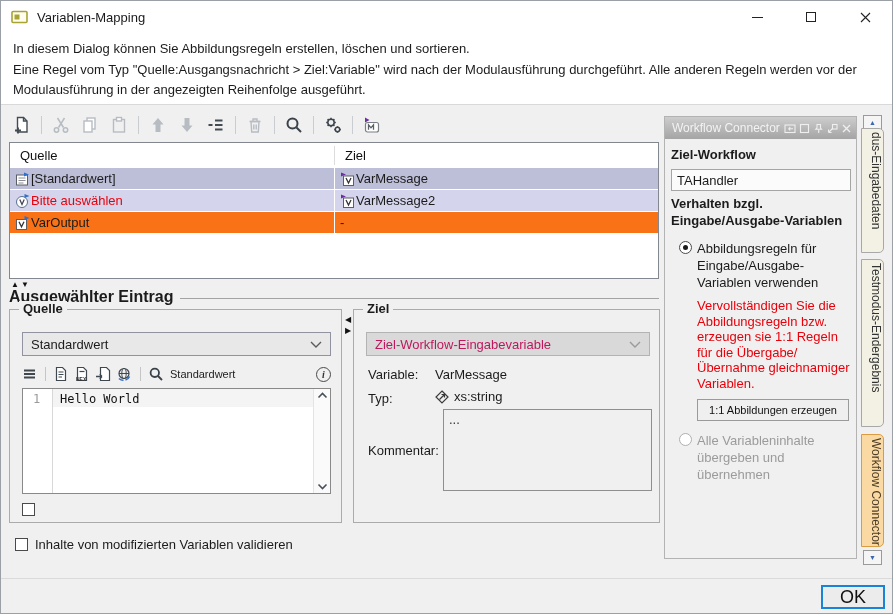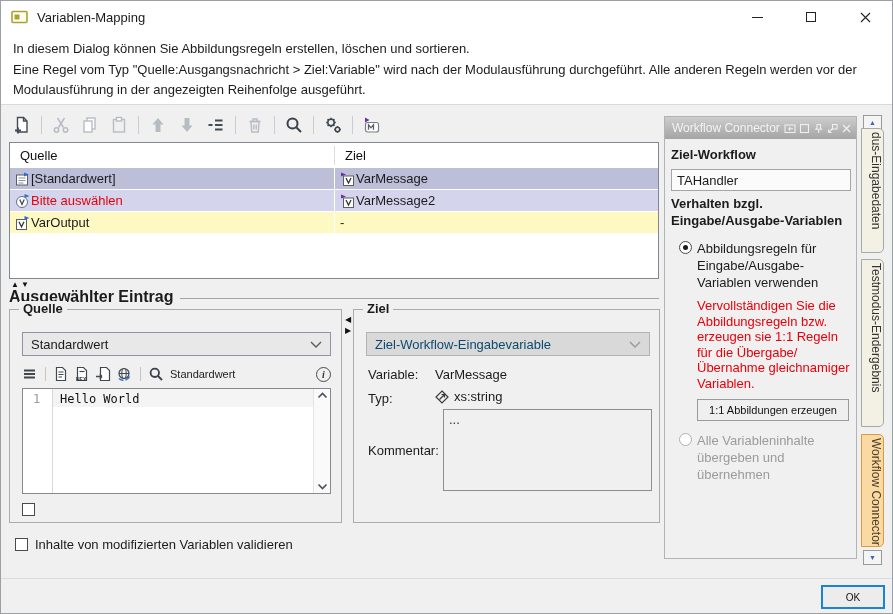--- a/index.html
+++ b/index.html
@@ -30,39 +30,39 @@
   .rule-table { position:absolute; left:8px; top:141px; width:650px; height:137px; background:#fff;
                 border:1px solid #828790; }
   .thead { display:grid; grid-template-columns:324px 1px 1fr; height:25px; }
   .thead .hdiv { background:#dcdcdc; margin:3px 0; }
   .thead .hcell { display:flex; align-items:center; padding-left:10px; color:#111; }
   .trow { display:grid; grid-template-columns:324px 1px 1fr; height:22px; border-bottom:1px solid #fff; }
   .trow .cdiv { background:#fff; }
   .trow .cell { display:flex; align-items:center; padding-left:5px; }
   .row-sel  .cell { background:#bdbed8; }
   .row-hl1  .cell { background:#d4d5ec; }
-  .row-hl2  .cell { background:#fef9c3; }
+  .row-hl2  .cell { background:#f97316; }
   .red-text { color:#e8000a; }
   .sort-handles { position:absolute; left:10px; top:279px; display:flex; gap:2px; font-size:8px; color:#111; }
 
   
   .sel-heading { position:absolute; left:8px; top:287px; width:650px; display:flex; align-items:center; gap:7px; }
   .sel-heading b { font-size:16px; }
   .sel-heading .rule-line { flex:1; border-top:1px solid #a3a3a3; margin-top:2px; }
 
   .groupbox { position:absolute; border:1px solid #ababab; }
   .legend { position:absolute; left:9px; top:-9px; background:#f0f0f0; padding:0 4px; font-weight:bold; }
   .gb-src { left:8px; top:308px; width:333px; height:214px; }
   .gb-tgt { left:352px; top:308px; width:307px; height:214px; }
 
   .dropdown { position:absolute; height:24px; border:1px solid #9193a0; background:#e8e8e8;
               display:flex; align-items:center; padding:0 8px; }
   .dropdown .chev { margin-left:auto; }
   .dd-src { left:12px; top:22px; width:309px; }
-  .dd-tgt { left:12px; top:22px; width:284px; background:#d9d9d9; border-color:#b3b3b3; color:#0c4a6e; }
+  .dd-tgt { left:12px; top:22px; width:284px; background:#d9d9d9; border-color:#b3b3b3; color:#be185d; }
 
   .etoolbar { position:absolute; left:12px; top:52px; width:309px; height:24px; display:flex; align-items:center; gap:5px; }
   .esep { width:1px; height:14px; background:#c5c5c5; margin:0 2px; }
   .search-label { font-size:11px; color:#222; margin-left:1px; }
   .info-circ { margin-left:auto; width:15px; height:15px; border:1.2px solid #4a4a4a; border-radius:50%;
                display:grid; place-items:center; font-size:10px; font-style:italic; font-weight:bold;
                font-family:"Liberation Serif", serif; color:#333; }
   .hexdoc { position:relative; }
   .hexdoc .hex { position:absolute; left:2px; bottom:0; font-size:5px; font-weight:bold; color:#333; letter-spacing:0; }
 
@@ -120,21 +120,21 @@
   .vtab { position:absolute; left:860px; width:23px; background:#f3f0e4; border:1px solid #a8a8a8;
           border-radius:0 5px 5px 0; writing-mode:vertical-rl; font-size:12px; color:#333;
           padding-top:3px; overflow:hidden; white-space:nowrap; }
   .vt1 { top:127px; height:125px; }
   .vt2 { top:258px; height:168px; }
   .vt3 { top:433px; height:113px; background:#fad9a2; border-color:#d99c43; color:#4c3d27; }
 
   
   .footer-sep { position:absolute; left:0; top:577px; width:891px; border-top:1px solid #dadada; }
   .ok-btn { position:absolute; left:820px; top:584px; width:64px; height:24px; background:#ececec;
-            border:2px solid #1883d7; display:grid; place-items:center; font-size:10px; color:#111; }
+            border:2px solid #1883d7; display:grid; place-items:center; font-size:18px; color:#111; }
 
   
   .vicon-wrap { position:relative; width:16px; height:16px; flex:0 0 auto; }
 </style>
 </head>
 <body>
 
 <div class="window">
 
   <div class="top-white">

